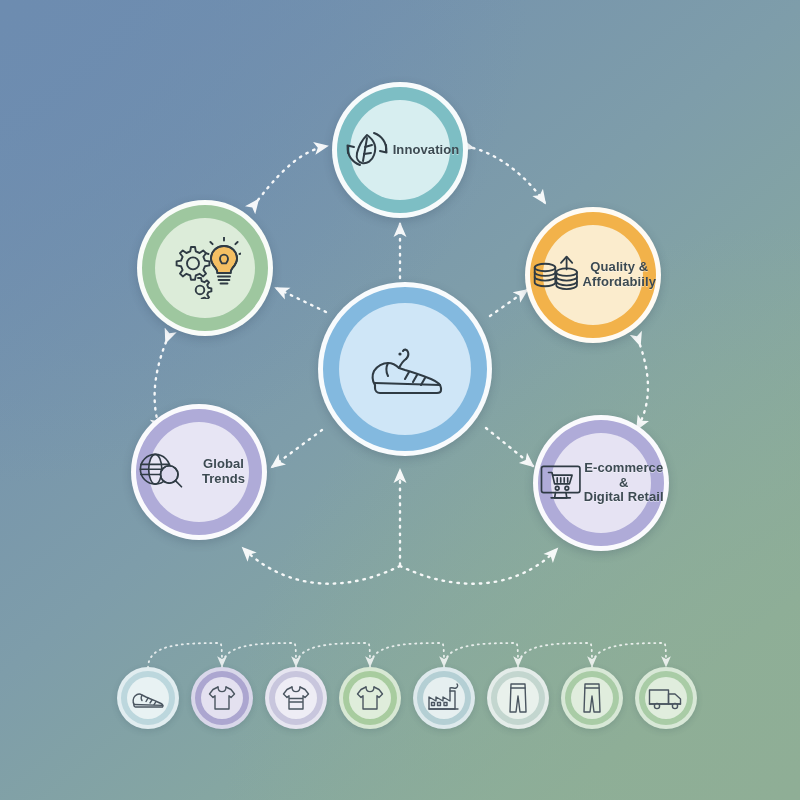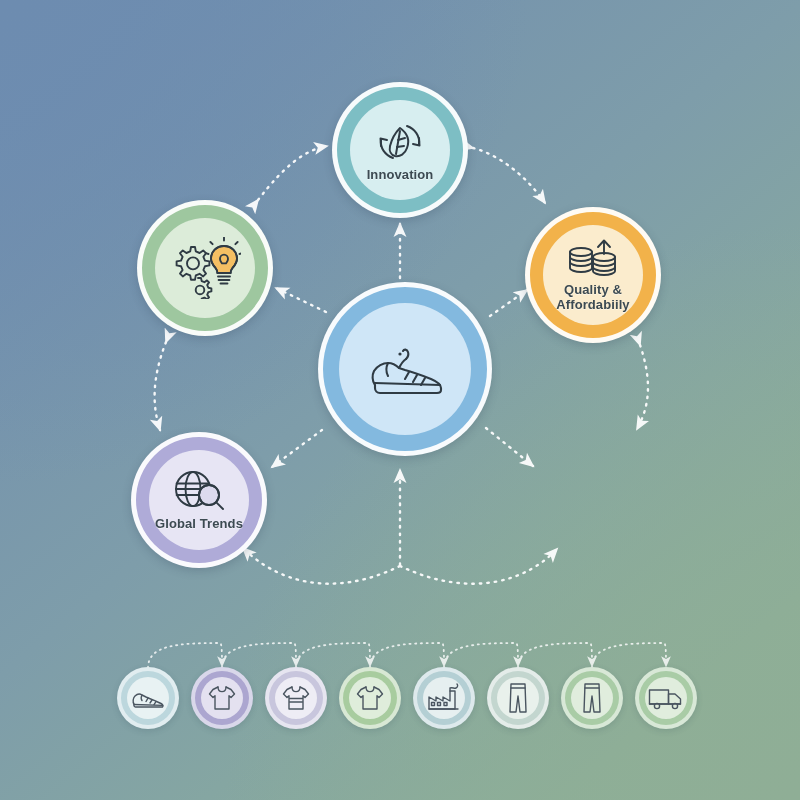--- a/index.html
+++ b/index.html
@@ -12,21 +12,21 @@
     background:
       radial-gradient(120% 110% at 0% 0%, #6d8cb0 0%, rgba(109,140,176,0) 55%),
       radial-gradient(120% 120% at 100% 100%, #8fae96 0%, rgba(143,174,150,0) 60%),
       linear-gradient(140deg,#6d8cb0 0%,#7593ad 22%,#7e9daa 46%,#85a6a2 66%,#8cae99 86%,#8fb095 100%);
   }
   .svg-layer{position:absolute;left:0;top:0;width:800px;height:800px;}
 
   
   .node{
     position:absolute;border-radius:50%;
-    display:flex;flex-direction:column;
+    display:flex;flex-direction:row;
     align-items:center;justify-content:center;
     box-sizing:border-box;
     box-shadow:0 3px 10px rgba(40,60,80,.22);
     border:5px solid rgba(255,255,255,.94);
   }
   .node .inner{
     position:absolute;border-radius:50%;
     display:flex;flex-direction:column;
     align-items:center;justify-content:center;
   }
@@ -48,21 +48,21 @@
 
   
   #node-quality{left:525px;top:207px;width:136px;height:136px;background:#f2b24a;}
   #node-quality .inner{left:13px;top:13px;right:13px;bottom:13px;background:#fbeccd;}
 
   
   #node-ecommerce{left:533px;top:415px;width:136px;height:136px;background:#afabd8;}
   #node-ecommerce .inner{left:13px;top:13px;right:13px;bottom:13px;background:#e6e3f3;}
 
   
-  #node-global{left:131px;top:432px;width:136px;height:136px;background:#afabd8;}
+  #node-global{left:131px;top:404px;width:136px;height:136px;background:#afabd8;}
   #node-global .inner{left:13px;top:13px;right:13px;bottom:13px;background:#e7e5f4;}
 
   
   #node-idea{left:137px;top:200px;width:136px;height:136px;background:#9ec79f;}
   #node-idea .inner{left:13px;top:13px;right:13px;bottom:13px;background:#dcecd9;}
 
   
   .chip{
     position:absolute;width:62px;height:62px;border-radius:50%;
     display:flex;align-items:center;justify-content:center;
@@ -166,20 +166,38 @@
         <path d="M39,16 L39,3"></path>
         <path d="M33,9 L39,2.5 L45,9"></path>
       </g>
     </svg>
     <div class="label">
       <div>Quality &amp;</div>
       <div>Affordabiily</div>
     </div>
   </div>
 
+  <div class="node" id="node-ecommerce">
+    <div class="inner"></div>
+    <svg class="ico" width="52" height="44" viewBox="0 0 52 44" style="margin-bottom:1px;">
+      <g fill="none" stroke="#2f3b44" stroke-width="1.9" stroke-linecap="round" stroke-linejoin="round">
+        <rect x="4" y="3" width="44" height="30" rx="2.5"></rect>
+        <path d="M20,33 L19,39 L33,39 L32,33"></path>
+        <path d="M15,39 L37,39"></path>
+        <path d="M12,10 L16,10 L19,23 L36,23 L39,13 L17.5,13"></path>
+        <circle cx="22" cy="28" r="2.1"></circle>
+        <circle cx="33" cy="28" r="2.1"></circle>
+        <path d="M22,16 L22,21 M26,16 L26,21 M30,16 L30,21 M34,16 L34,21"></path>
+      </g>
+    </svg>
+    <div class="label">
+      <div>E-commerce &amp;</div>
+      <div>Digital Retail</div>
+    </div>
+  </div>
 
   <div class="node" id="node-global">
     <div class="inner"></div>
     <svg class="ico" width="56" height="46" viewBox="0 0 56 46" style="margin-bottom:3px;">
       <g fill="none" stroke="#2f3b44" stroke-width="1.9" stroke-linecap="round" stroke-linejoin="round">
         <circle cx="22" cy="21" r="17"></circle>
         <ellipse cx="22" cy="21" rx="7.5" ry="17"></ellipse>
         <path d="M5.6,15.5 L38.4,15.5 M5.6,27 L38.4,27 M5,21 L39,21"></path>
         <circle cx="38" cy="27" r="10" fill="#dcdaee"></circle>
         <circle cx="38" cy="27" r="10"></circle>

